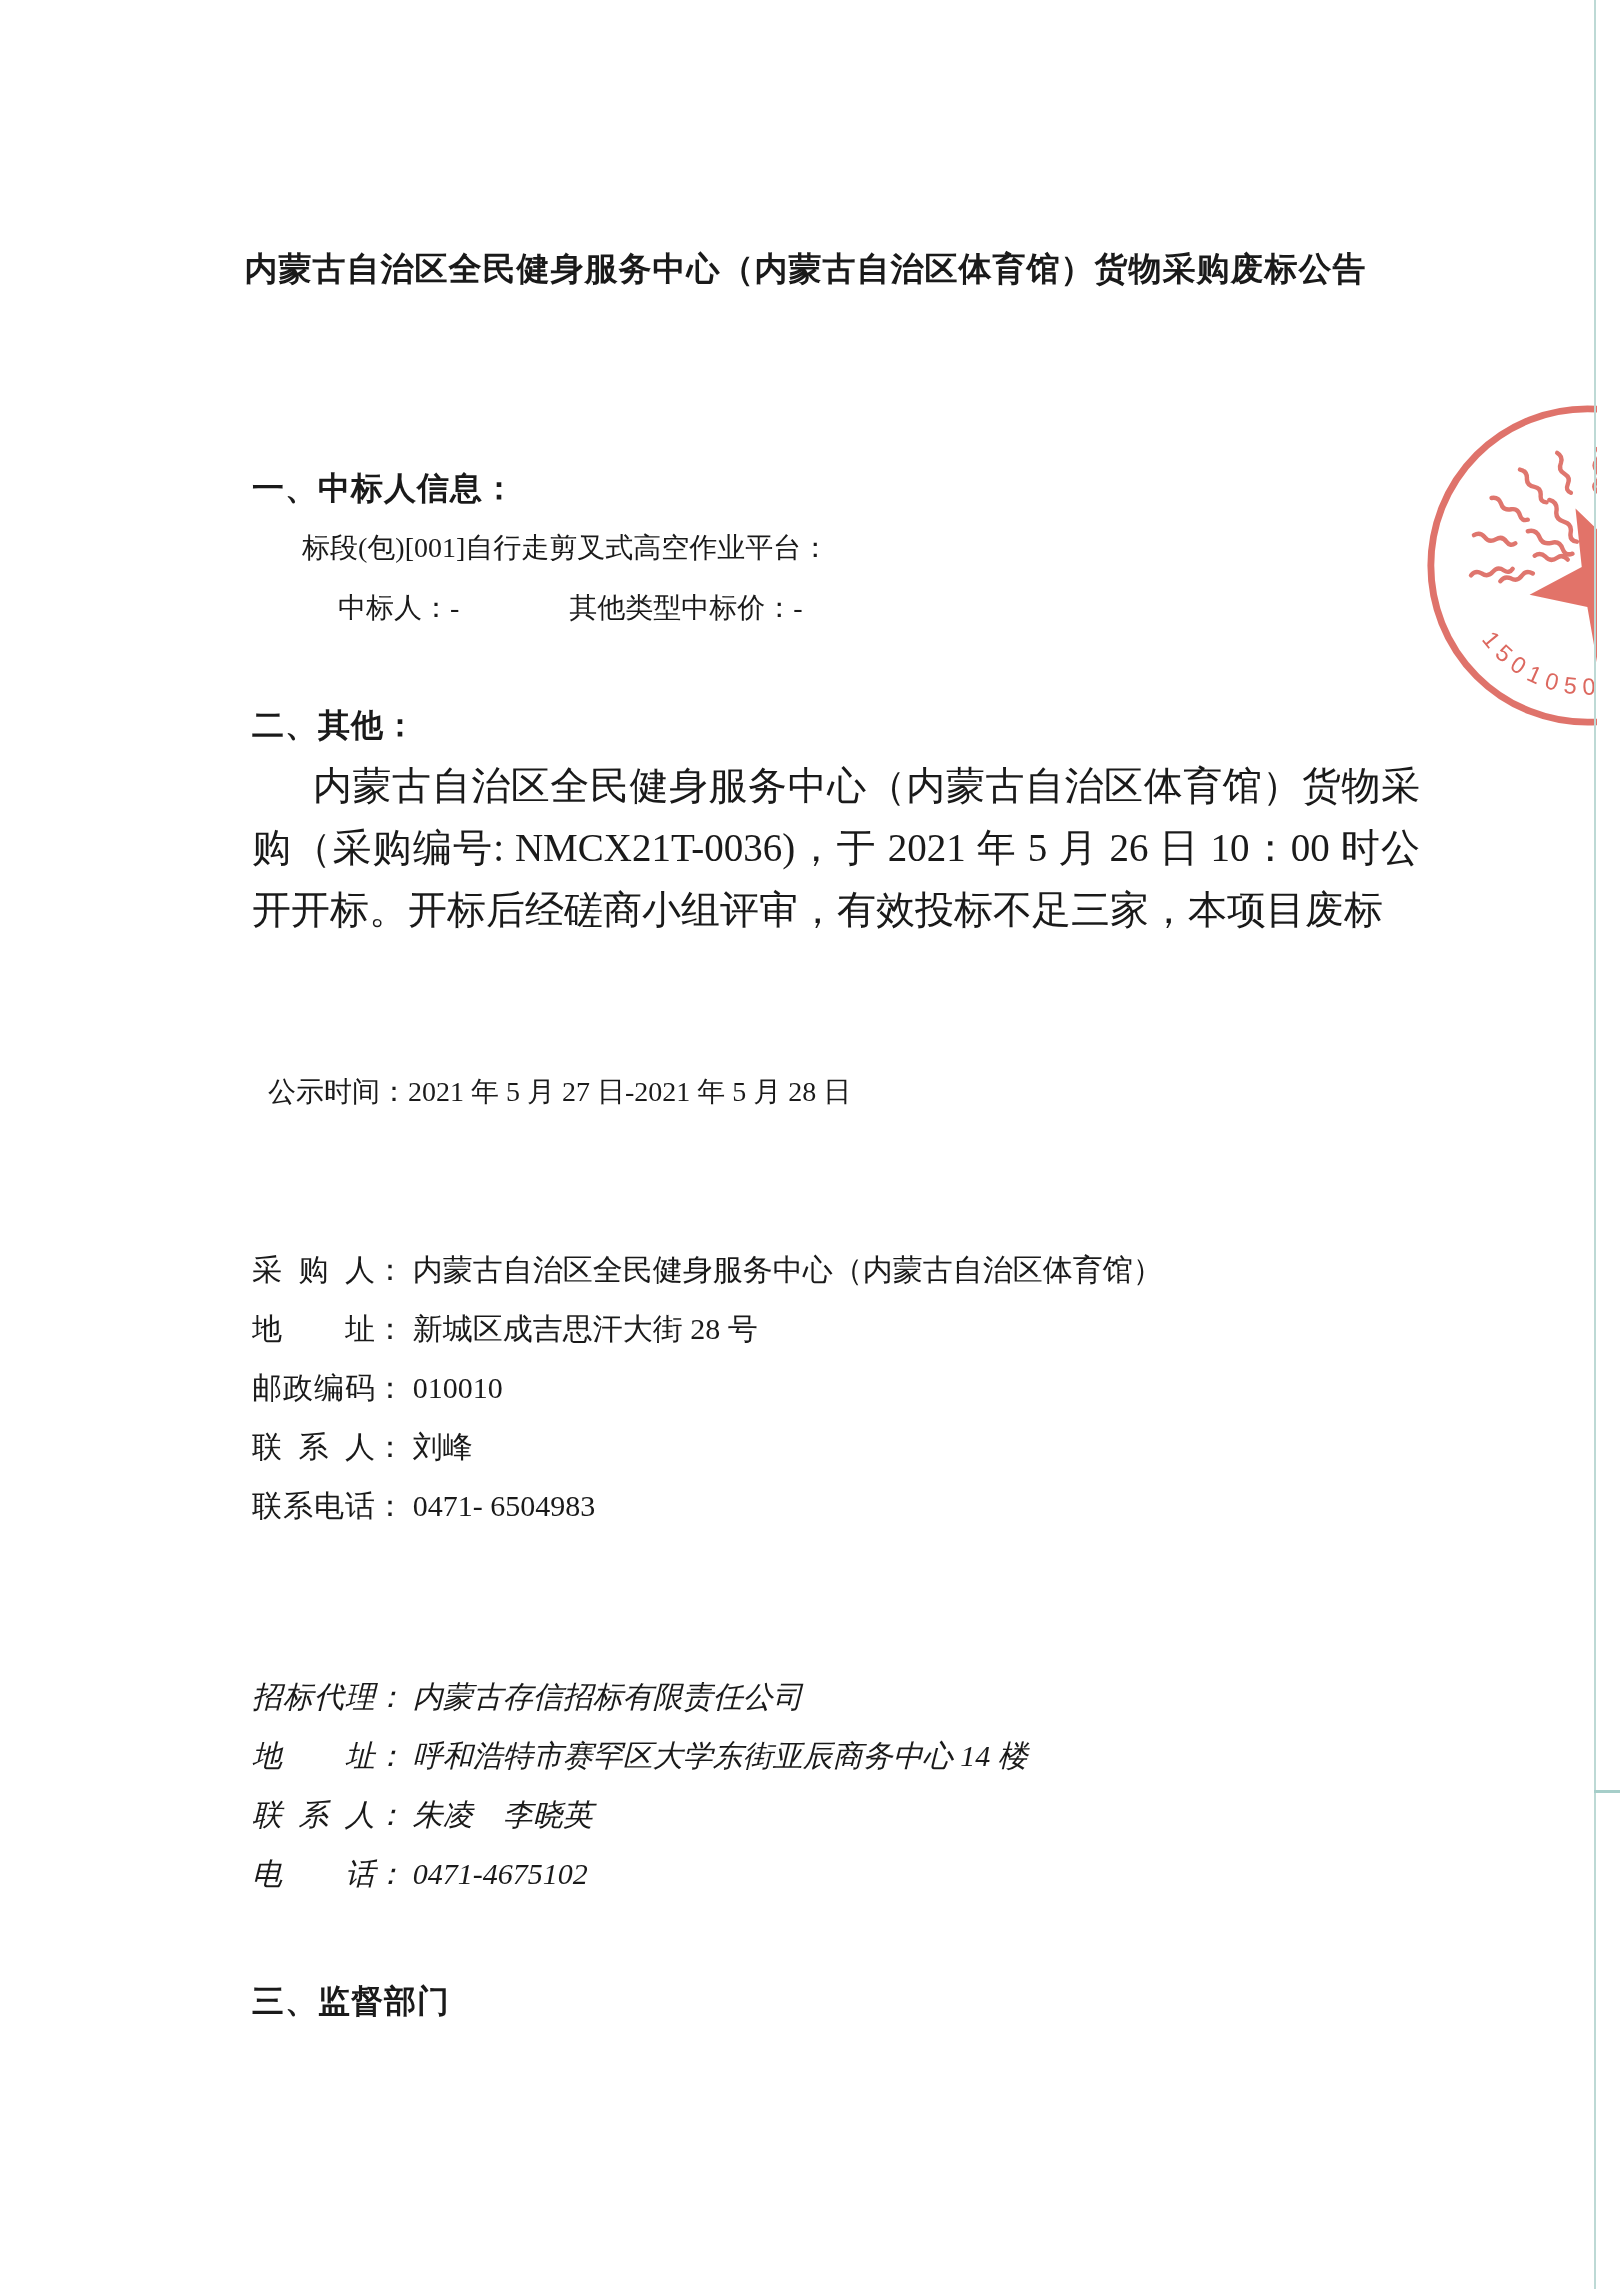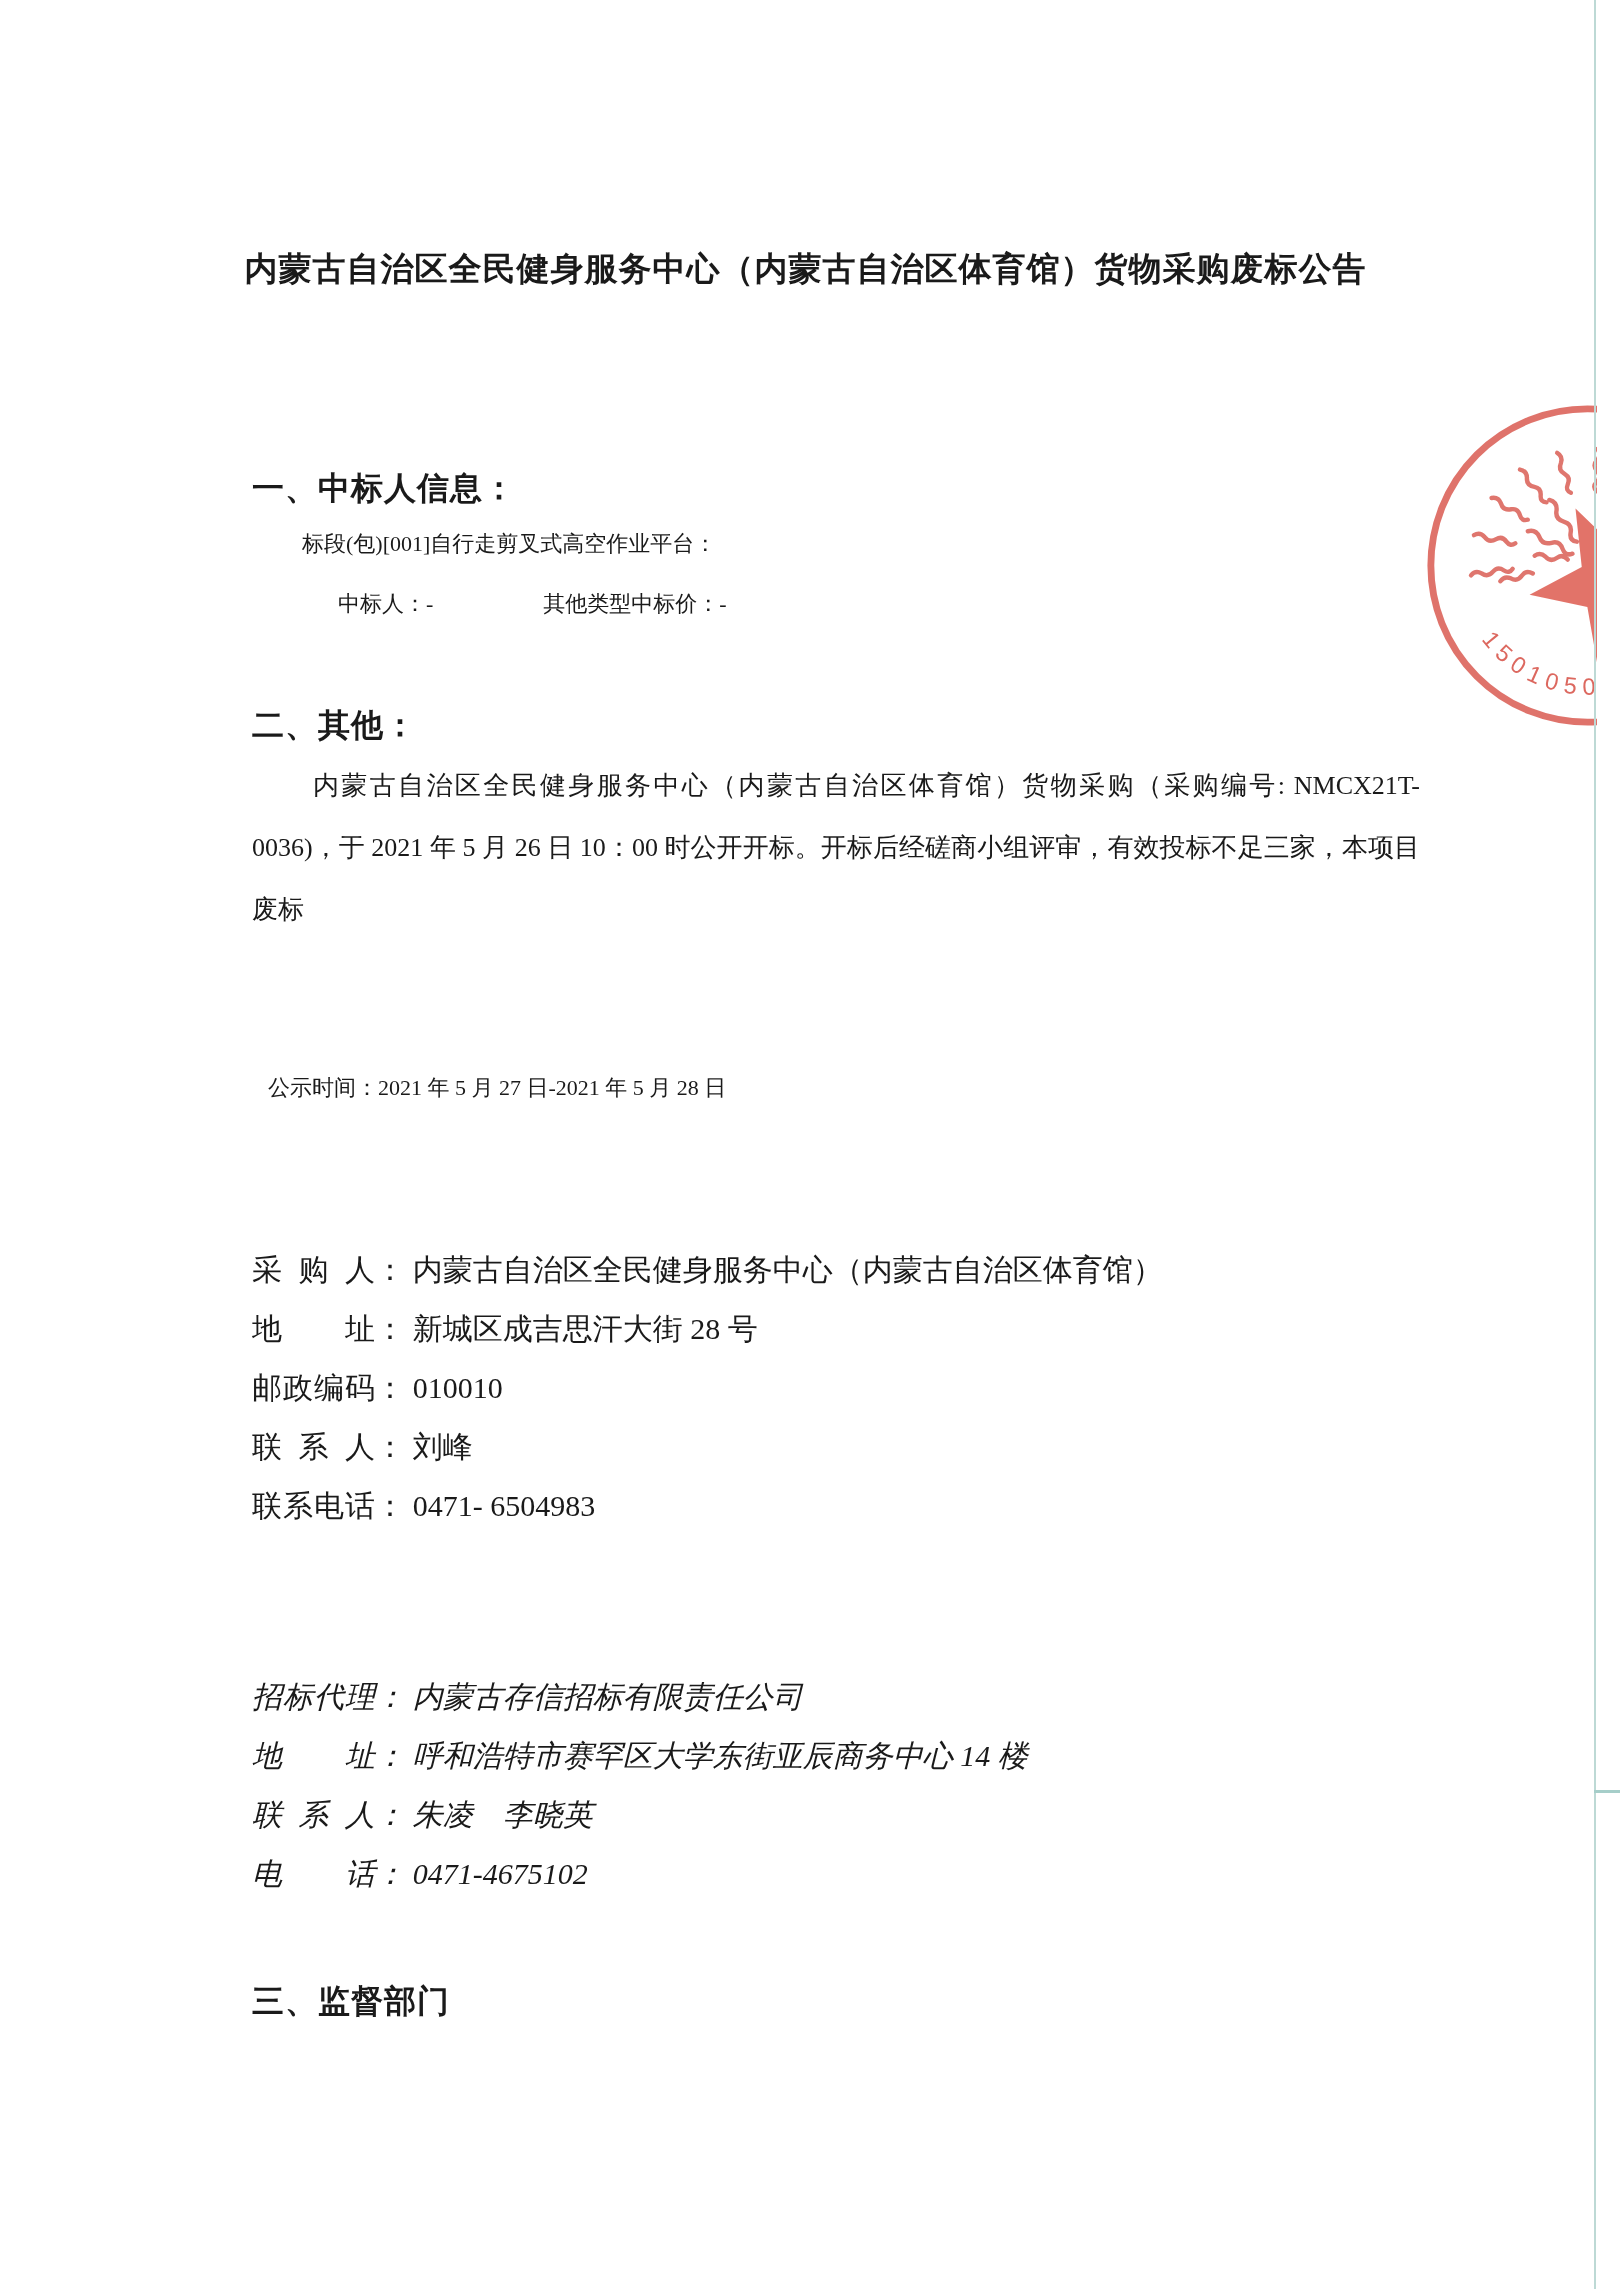--- a/index.html
+++ b/index.html
@@ -12,27 +12,27 @@
     color:#1a1a1a;
   }
   .abs{position:absolute;}
   .doc-title{left:0;width:1611px;text-align:center;font-weight:bold;font-size:33px;line-height:1.25;letter-spacing:1px;}
   #title-line1{top:249px;}
   #title-line2{top:323px;}
   .heading{left:252px;font-size:32px;font-weight:bold;letter-spacing:1px;}
   #heading-1{top:467px;}
   #heading-2{top:704px;}
   #heading-3{top:1980px;}
-  .bodytext{font-size:22px;line-height:1.35;}
+  .bodytext{font-size:28px;line-height:1.35;}
   #lot-line{top:529px;left:302px;}
   #winner-line{top:589px;left:338px;}
   #winner-line .seg-gap{display:inline-block;width:110px;}
   #para-other{
     top:755px;left:252px;width:1168px;
-    font-size:26px;line-height:62px;
+    font-size:39px;line-height:62px;
     text-align:justify;text-justify:inter-character;
     text-indent:61px;
   }
   #publicity-line{top:1073px;left:268px;}
   .contact-block{left:252px;font-size:30px;}
   #purchaser-block{top:1255px;}
   #agency-block{top:1682px;font-style:italic;}
   .row{line-height:30px;height:30px;margin-bottom:29px;white-space:nowrap;}
   .lbl{
     display:inline-block;width:123px;

